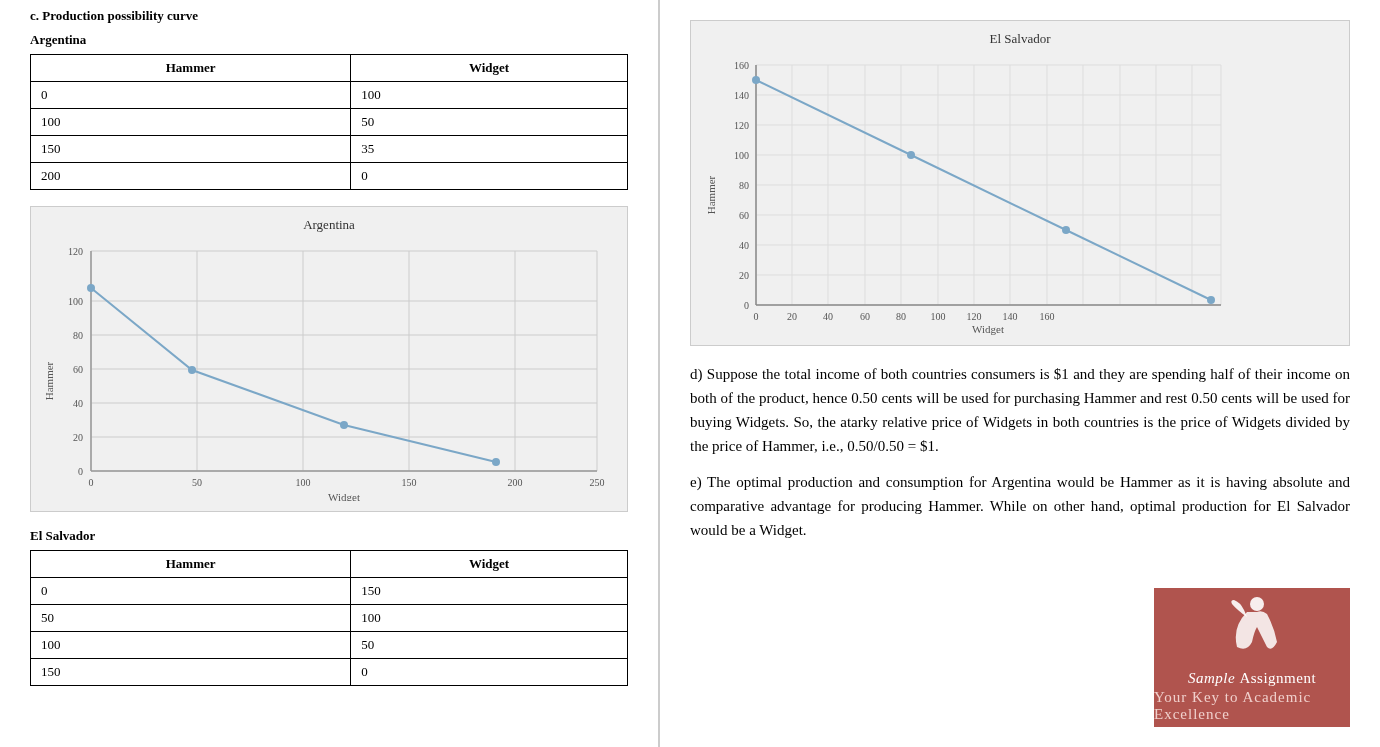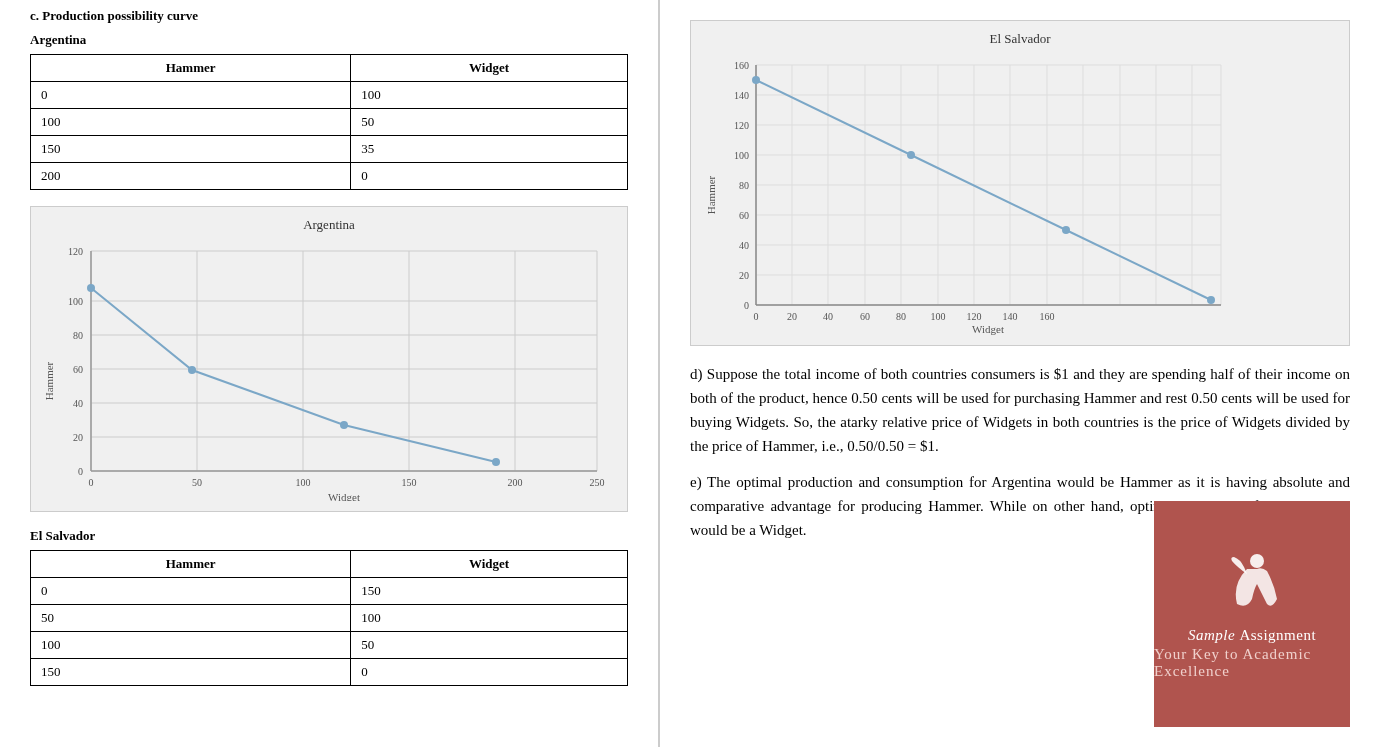--- a/index.html
+++ b/index.html
@@ -72,21 +72,21 @@
       font-size: 15px;
       line-height: 1.6;
       margin-bottom: 12px;
       text-align: justify;
     }
     .logo-box {
       position: absolute;
       bottom: 20px;
       right: 30px;
       width: 196px;
-      height: 226px;
+      height: 139px;
       background-color: #b0544e;
       display: flex;
       flex-direction: column;
       align-items: center;
       justify-content: center;
       color: #fff;
     }
     .logo-icon {
       width: 60px;
       height: 70px;

